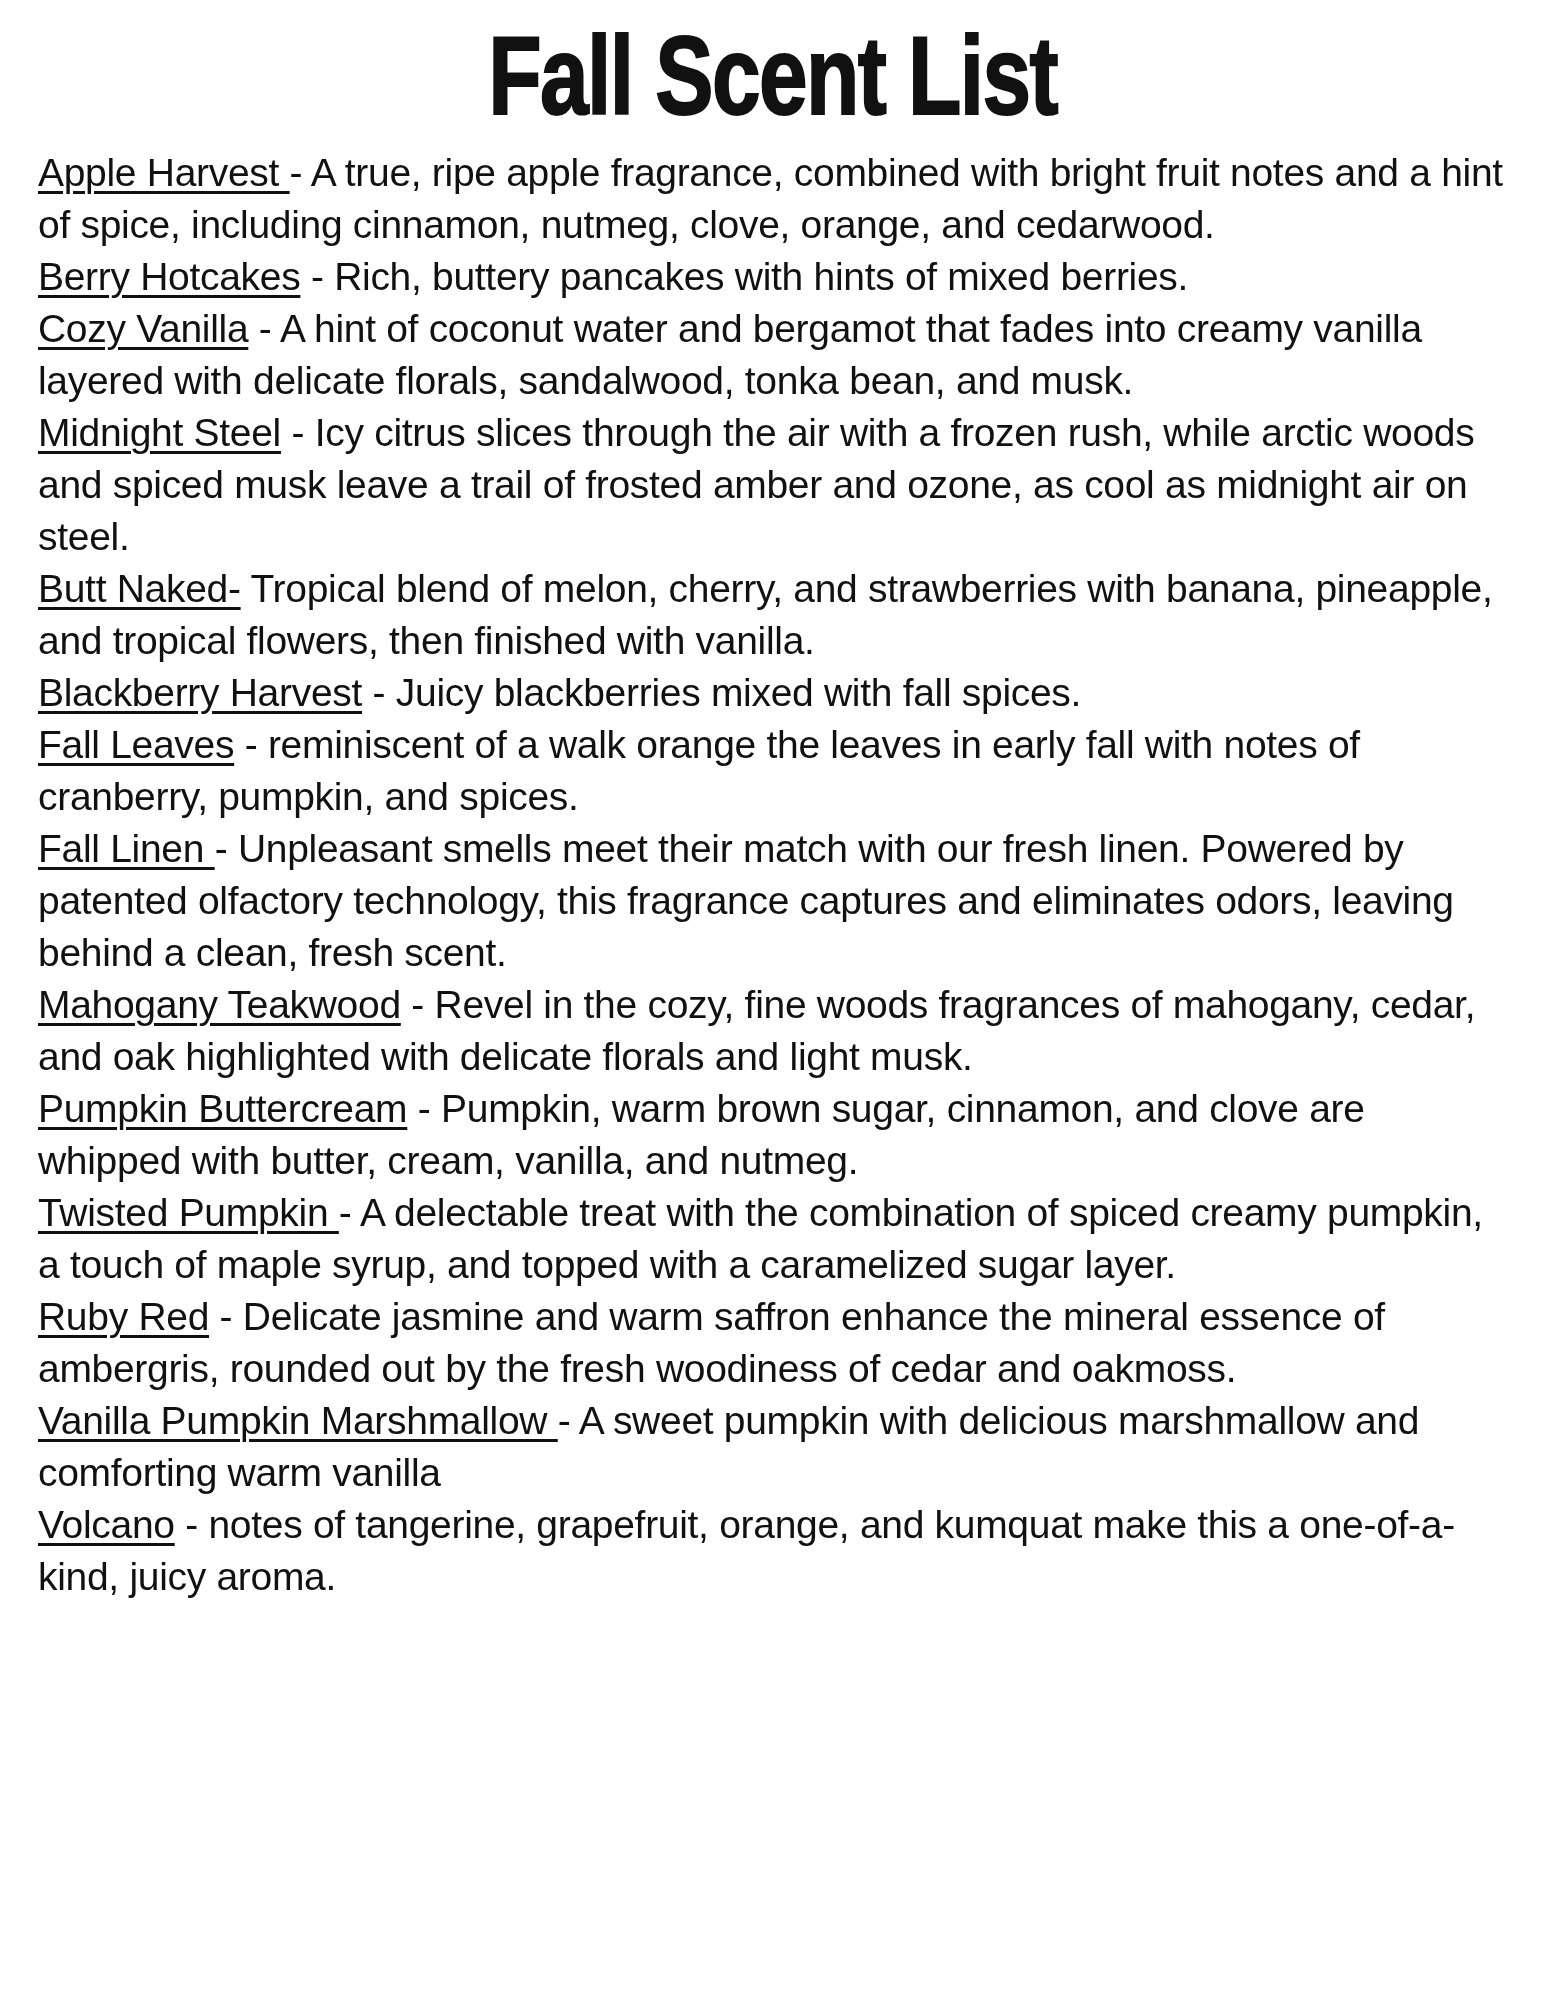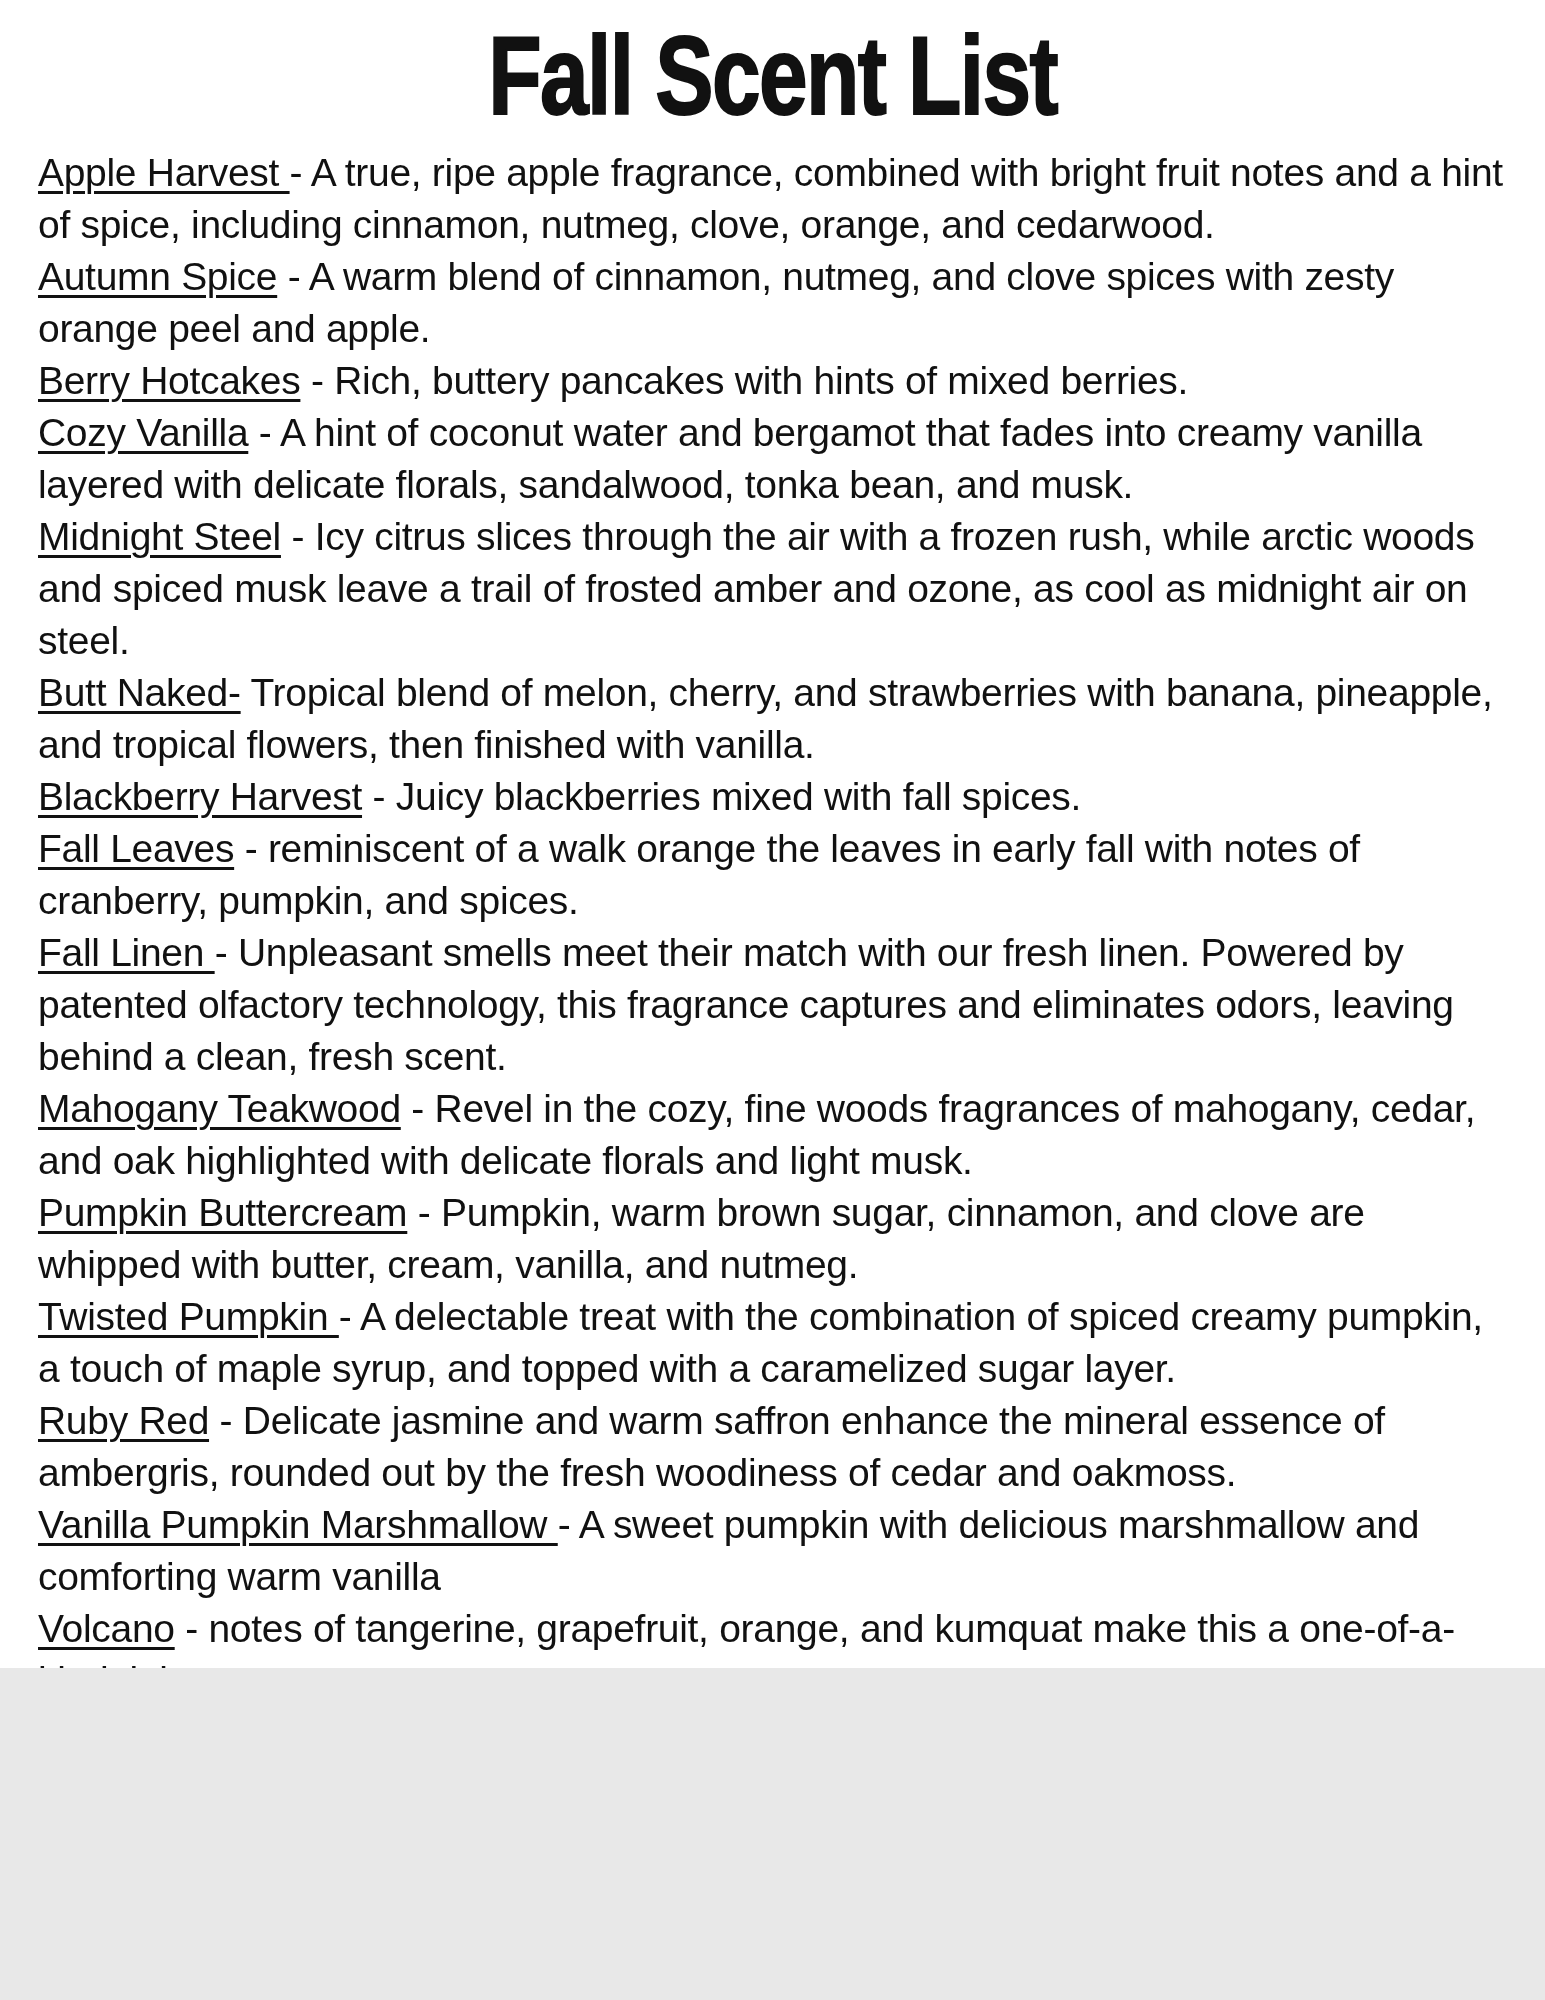--- a/index.html
+++ b/index.html
@@ -1,19 +1,19 @@
 <!DOCTYPE html>
 <html><head>
 <meta charset="utf-8">
 <style>
   html, body { margin: 0; padding: 0; background: #e8e8e8; }
   .page {
     position: relative;
     width: 1545px;
-    height: 1668px;
+    height: 2000px;
     margin: 0 auto;
     background: #ffffff;
     box-sizing: border-box;
     padding: 14px 38px 0 38px;
     font-family: "Liberation Sans", sans-serif;
     color: #111111;
     overflow: hidden;
   }
   h1.doc-title {
     margin: 0 0 10px 0;
@@ -43,21 +43,20 @@
   }
 </style>
 </head>
 <body>
 
 <main class="page" style="color: rgb(17, 17, 17); background: rgb(255, 255, 255);">
   <h1 class="doc-title"><span class="squeeze">Fall Scent List</span></h1>
   <section class="entries" id="entries">
   <p class="entry"><span class="scent-name">Apple Harvest </span><span class="sep">- </span><span class="desc">A true, ripe apple fragrance, combined with bright fruit notes and a hint of spice, including cinnamon, nutmeg, clove, orange, and cedarwood.</span></p>
 
-  <p class="entry"><span class="scent-name">Autumn Spice</span><span class="sep"> - </span><span class="desc">A warm blend of cinnamon, nutmeg, and clove spices with zesty orange peel and apple.</span></p>
 
   <p class="entry"><span class="scent-name">Berry Hotcakes</span><span class="sep"> - </span><span class="desc">Rich, buttery pancakes with hints of mixed berries.</span></p>
 
   <p class="entry"><span class="scent-name">Cozy Vanilla</span><span class="sep"> - </span><span class="desc">A hint of coconut water and bergamot that fades into creamy vanilla layered with delicate florals, sandalwood, tonka bean, and musk.</span></p>
 
   <p class="entry"><span class="scent-name">Midnight Steel</span><span class="sep"> - </span><span class="desc">Icy citrus slices through the air with a frozen rush, while arctic woods and spiced musk leave a trail of frosted amber and ozone, as cool as midnight air on steel.</span></p>
 
   <p class="entry"><span class="scent-name">Butt Naked-</span><span class="sep"> </span><span class="desc">Tropical blend of melon, cherry, and strawberries with banana, pineapple, and tropical flowers, then finished with vanilla.</span></p>
 
   <p class="entry"><span class="scent-name">Blackberry Harvest</span><span class="sep"> - </span><span class="desc">Juicy blackberries mixed with fall spices.</span></p>

